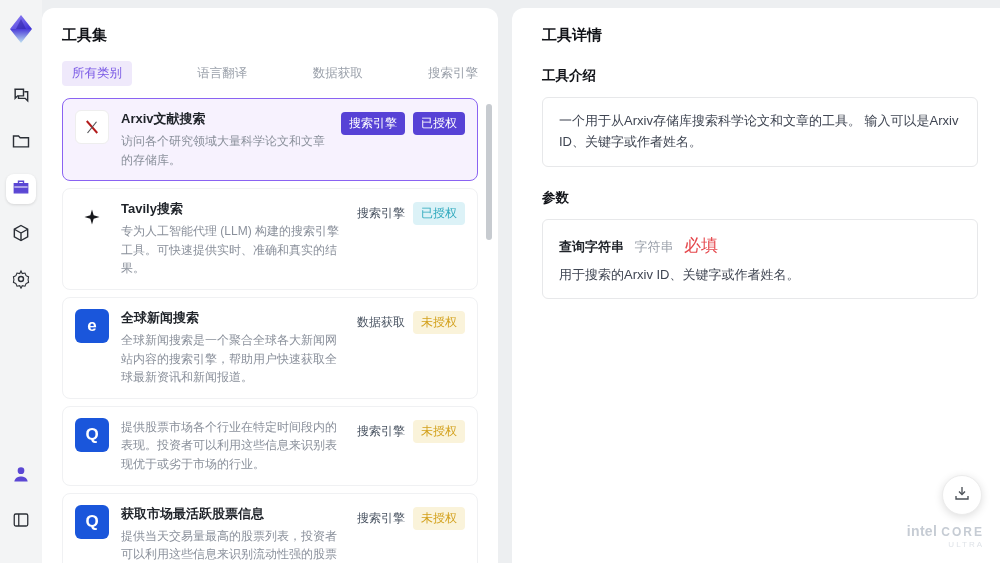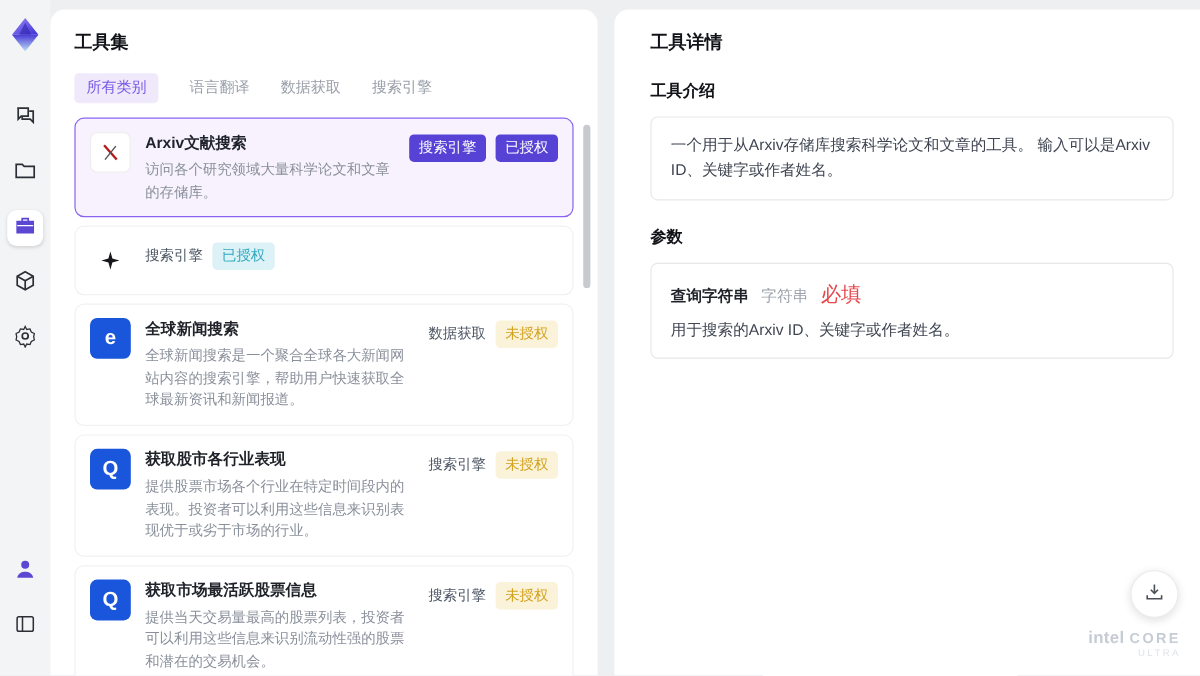--- a/index.html
+++ b/index.html
@@ -16,21 +16,21 @@
   .rail-spacer { flex:1; }
   .rail-bottom { margin-bottom:10px; display:flex; flex-direction:column; align-items:center; }
 
   
   .panel-left { position:absolute; left:42px; top:8px; width:456px; height:555px; background:#fff; border-radius:12px 12px 0 0; padding:18px 20px 0 20px; }
   .panel-right { position:absolute; left:512px; top:8px; width:488px; height:555px; background:#fff; border-radius:12px 0 0 0; padding:18px 22px 0 30px; }
 
   .h1 { font-size:15px; font-weight:bold; color:#111318; }
 
   
-  .tabs { display:flex; align-items:center; gap:26px; margin-top:16px; font-size:12.5px; }
+  .tabs { display:flex; align-items:center; gap:26px; margin-top:16px; font-size:12.5px;justify-content:space-between; }
   .tab { color:#9aa0aa; cursor:pointer; white-space:nowrap; }
   .tab.active { color:#7958e5; background:#efe9fb; padding:4px 10px; border-radius:4px; }
 
   
   .tool-list { margin-top:12px; position:relative; height:455px; }
   .tool-row { display:flex; align-items:flex-start; background:#fff; border:1px solid #f0f1f3; border-radius:8px; padding:11px 12px; margin-bottom:7px; cursor:pointer; width:416px; }
   .tool-row.selected { border:1.5px solid #8a63f2; background:#f7f2fe; }
   .tool-icon { width:34px; height:34px; border-radius:6px; flex:0 0 34px; margin-right:12px; display:flex; align-items:center; justify-content:center; font-weight:bold; }
   .tool-icon.white { background:#fff; border:1px solid #eee; }
   .tool-icon.blue { background:#1a56db; color:#fff; font-size:17px; }
@@ -175,40 +175,43 @@
           <span class="cat-label">搜索引擎</span>
           <span class="badge auth">已授权</span>
         </div>
       </div>
       <div class="tool-row">
         <div class="tool-icon plain">
           <svg width="18" height="18" viewBox="0 0 24 24">
             <path d="M12 2l2.2 7.8L22 12l-7.8 2.2L12 22l-2.2-7.8L2 12l7.8-2.2L12 2z" fill="#17181c"></path>
           </svg>
         </div>
+        <div class="tool-body">
+          <div class="tool-name">Tavily搜索</div>
+          <div class="tool-desc">专为人工智能代理 (LLM) 构建的搜索引擎工具。可快速提供实时、准确和真实的结果。</div>
+        </div>
         <div class="tool-side">
           <span class="cat-label">搜索引擎</span>
           <span class="badge auth">已授权</span>
         </div>
       </div>
       <div class="tool-row">
         <div class="tool-icon blue">e</div>
         <div class="tool-body">
           <div class="tool-name">全球新闻搜索</div>
           <div class="tool-desc">全球新闻搜索是一个聚合全球各大新闻网站内容的搜索引擎，帮助用户快速获取全球最新资讯和新闻报道。</div>
         </div>
         <div class="tool-side">
           <span class="cat-label">数据获取</span>
           <span class="badge noauth">未授权</span>
         </div>
       </div>
       <div class="tool-row">
         <div class="tool-icon blue">Q</div>
         <div class="tool-body">
-          <div class="tool-name">获取股市各行业表现</div>
           <div class="tool-desc">提供股票市场各个行业在特定时间段内的表现。投资者可以利用这些信息来识别表现优于或劣于市场的行业。</div>
         </div>
         <div class="tool-side">
           <span class="cat-label">搜索引擎</span>
           <span class="badge noauth">未授权</span>
         </div>
       </div>
       <div class="tool-row">
         <div class="tool-icon blue">Q</div>
         <div class="tool-body">

